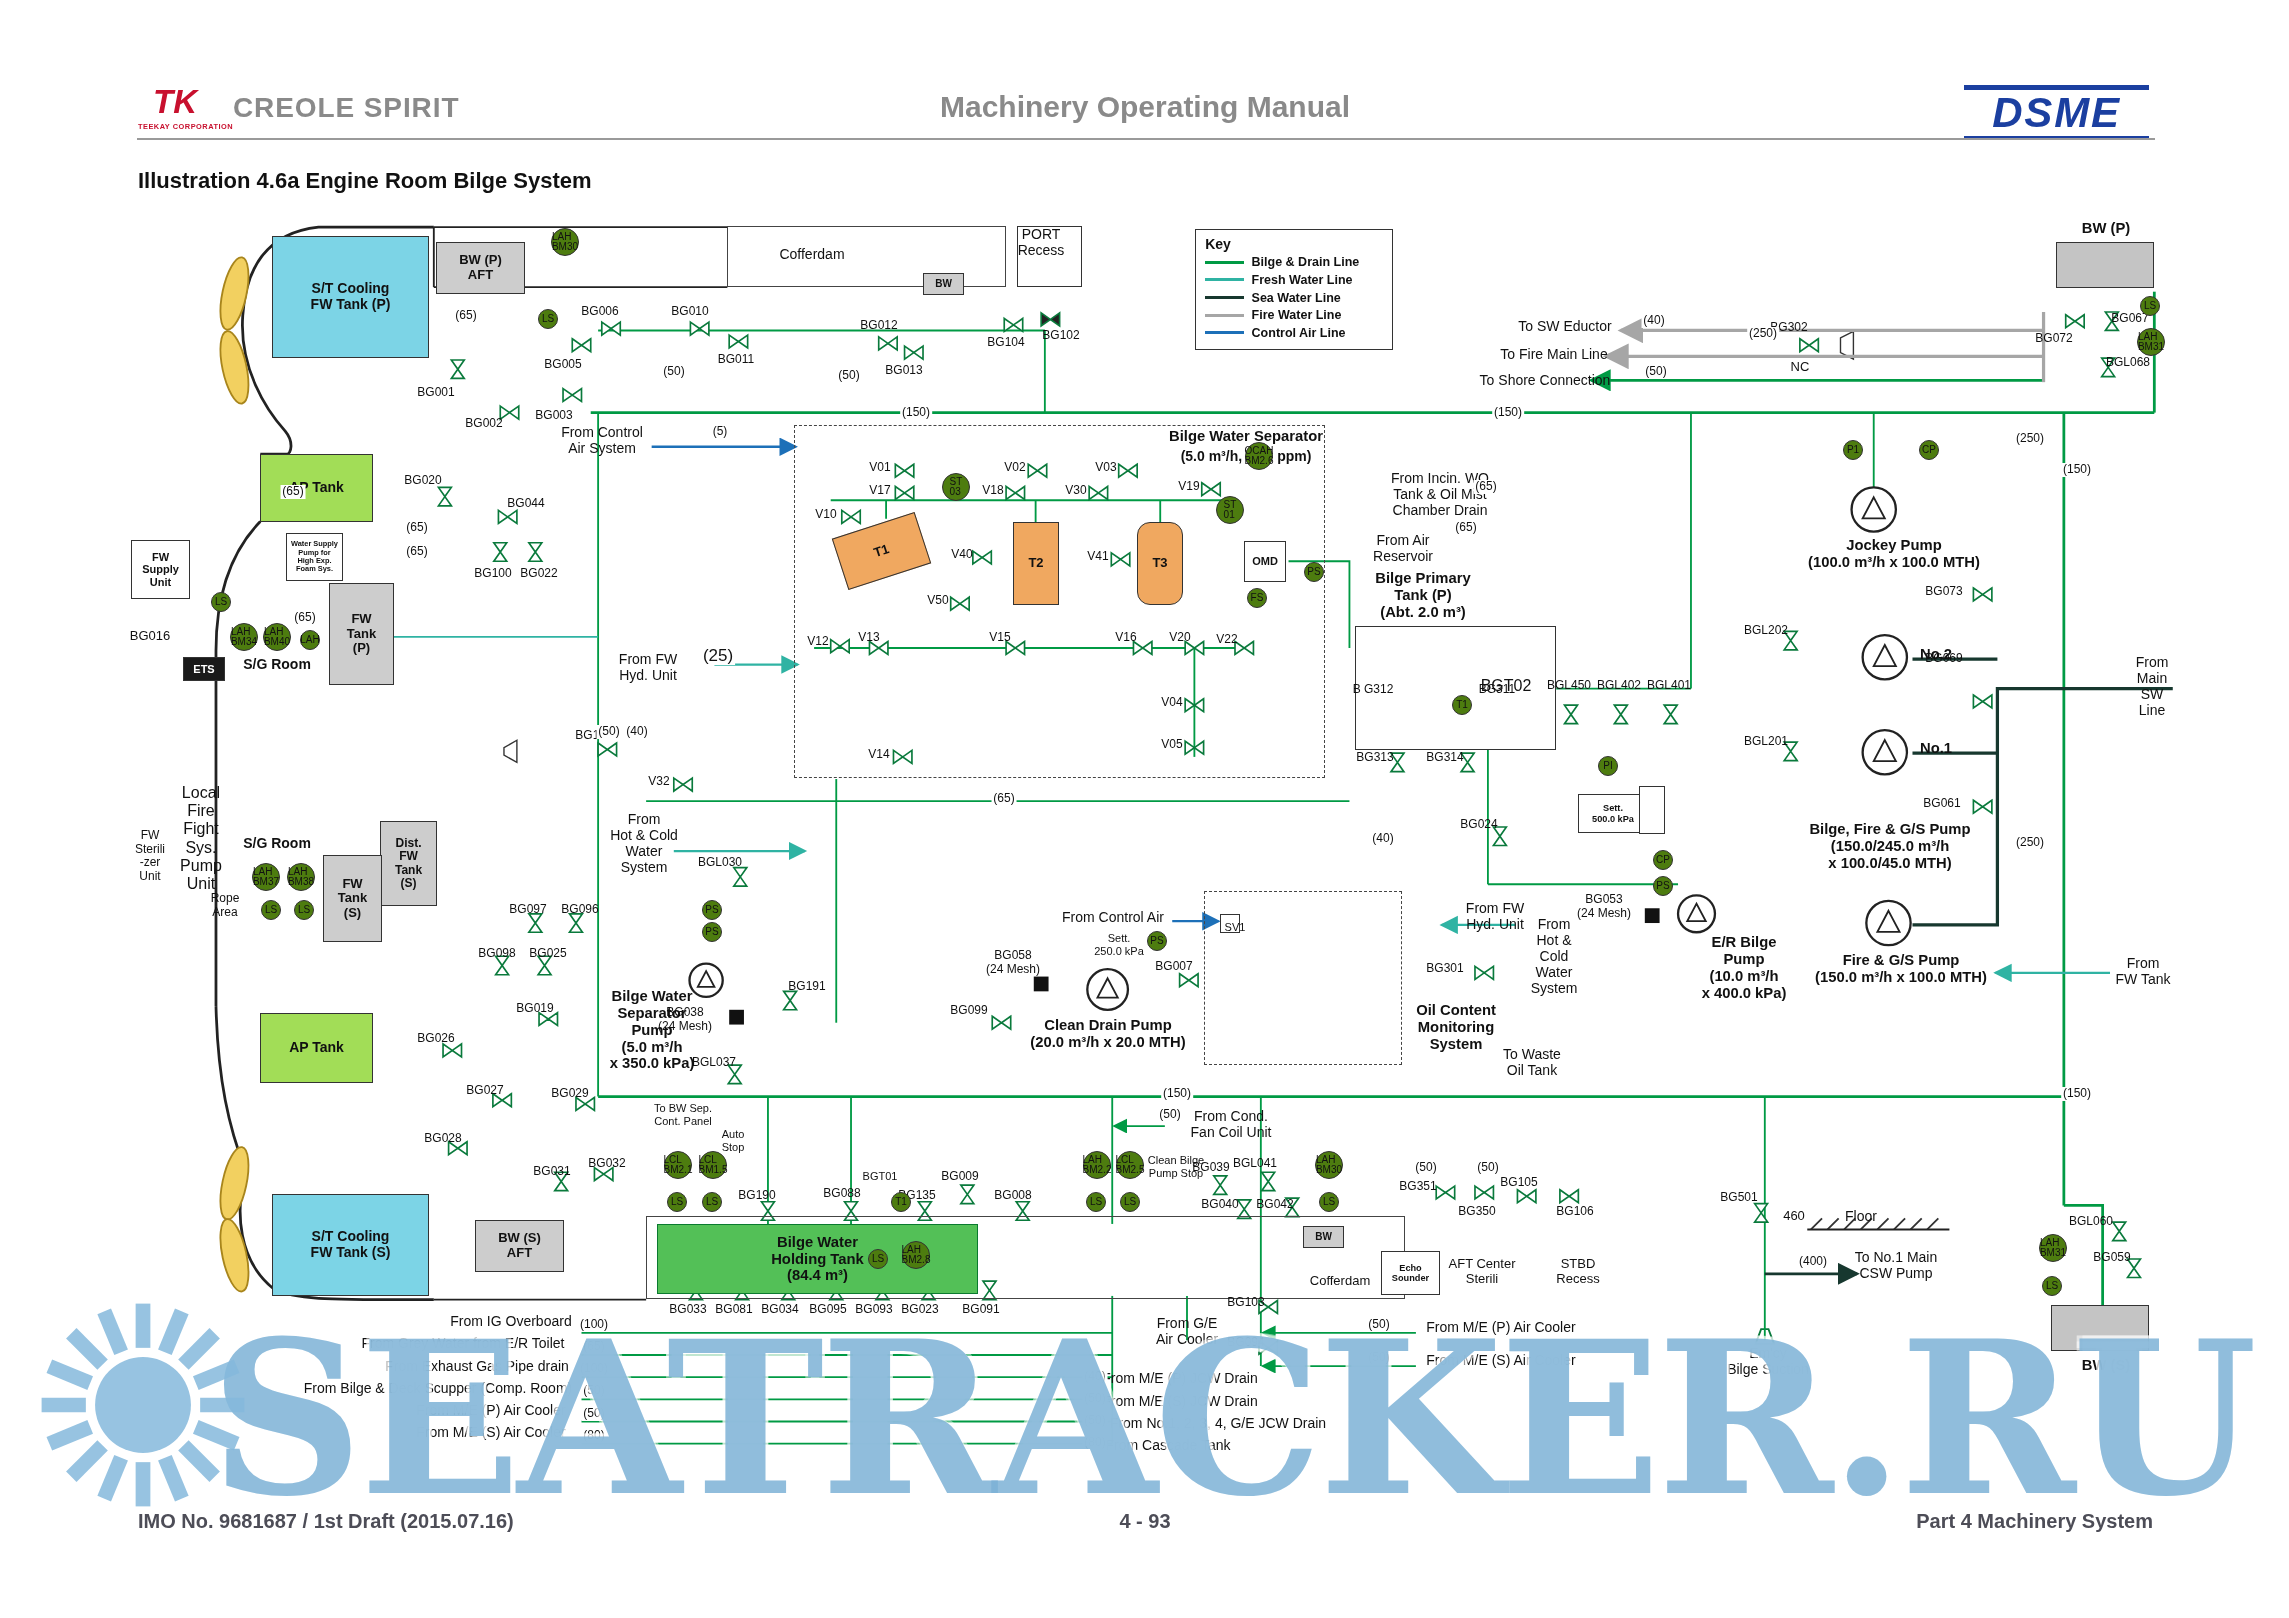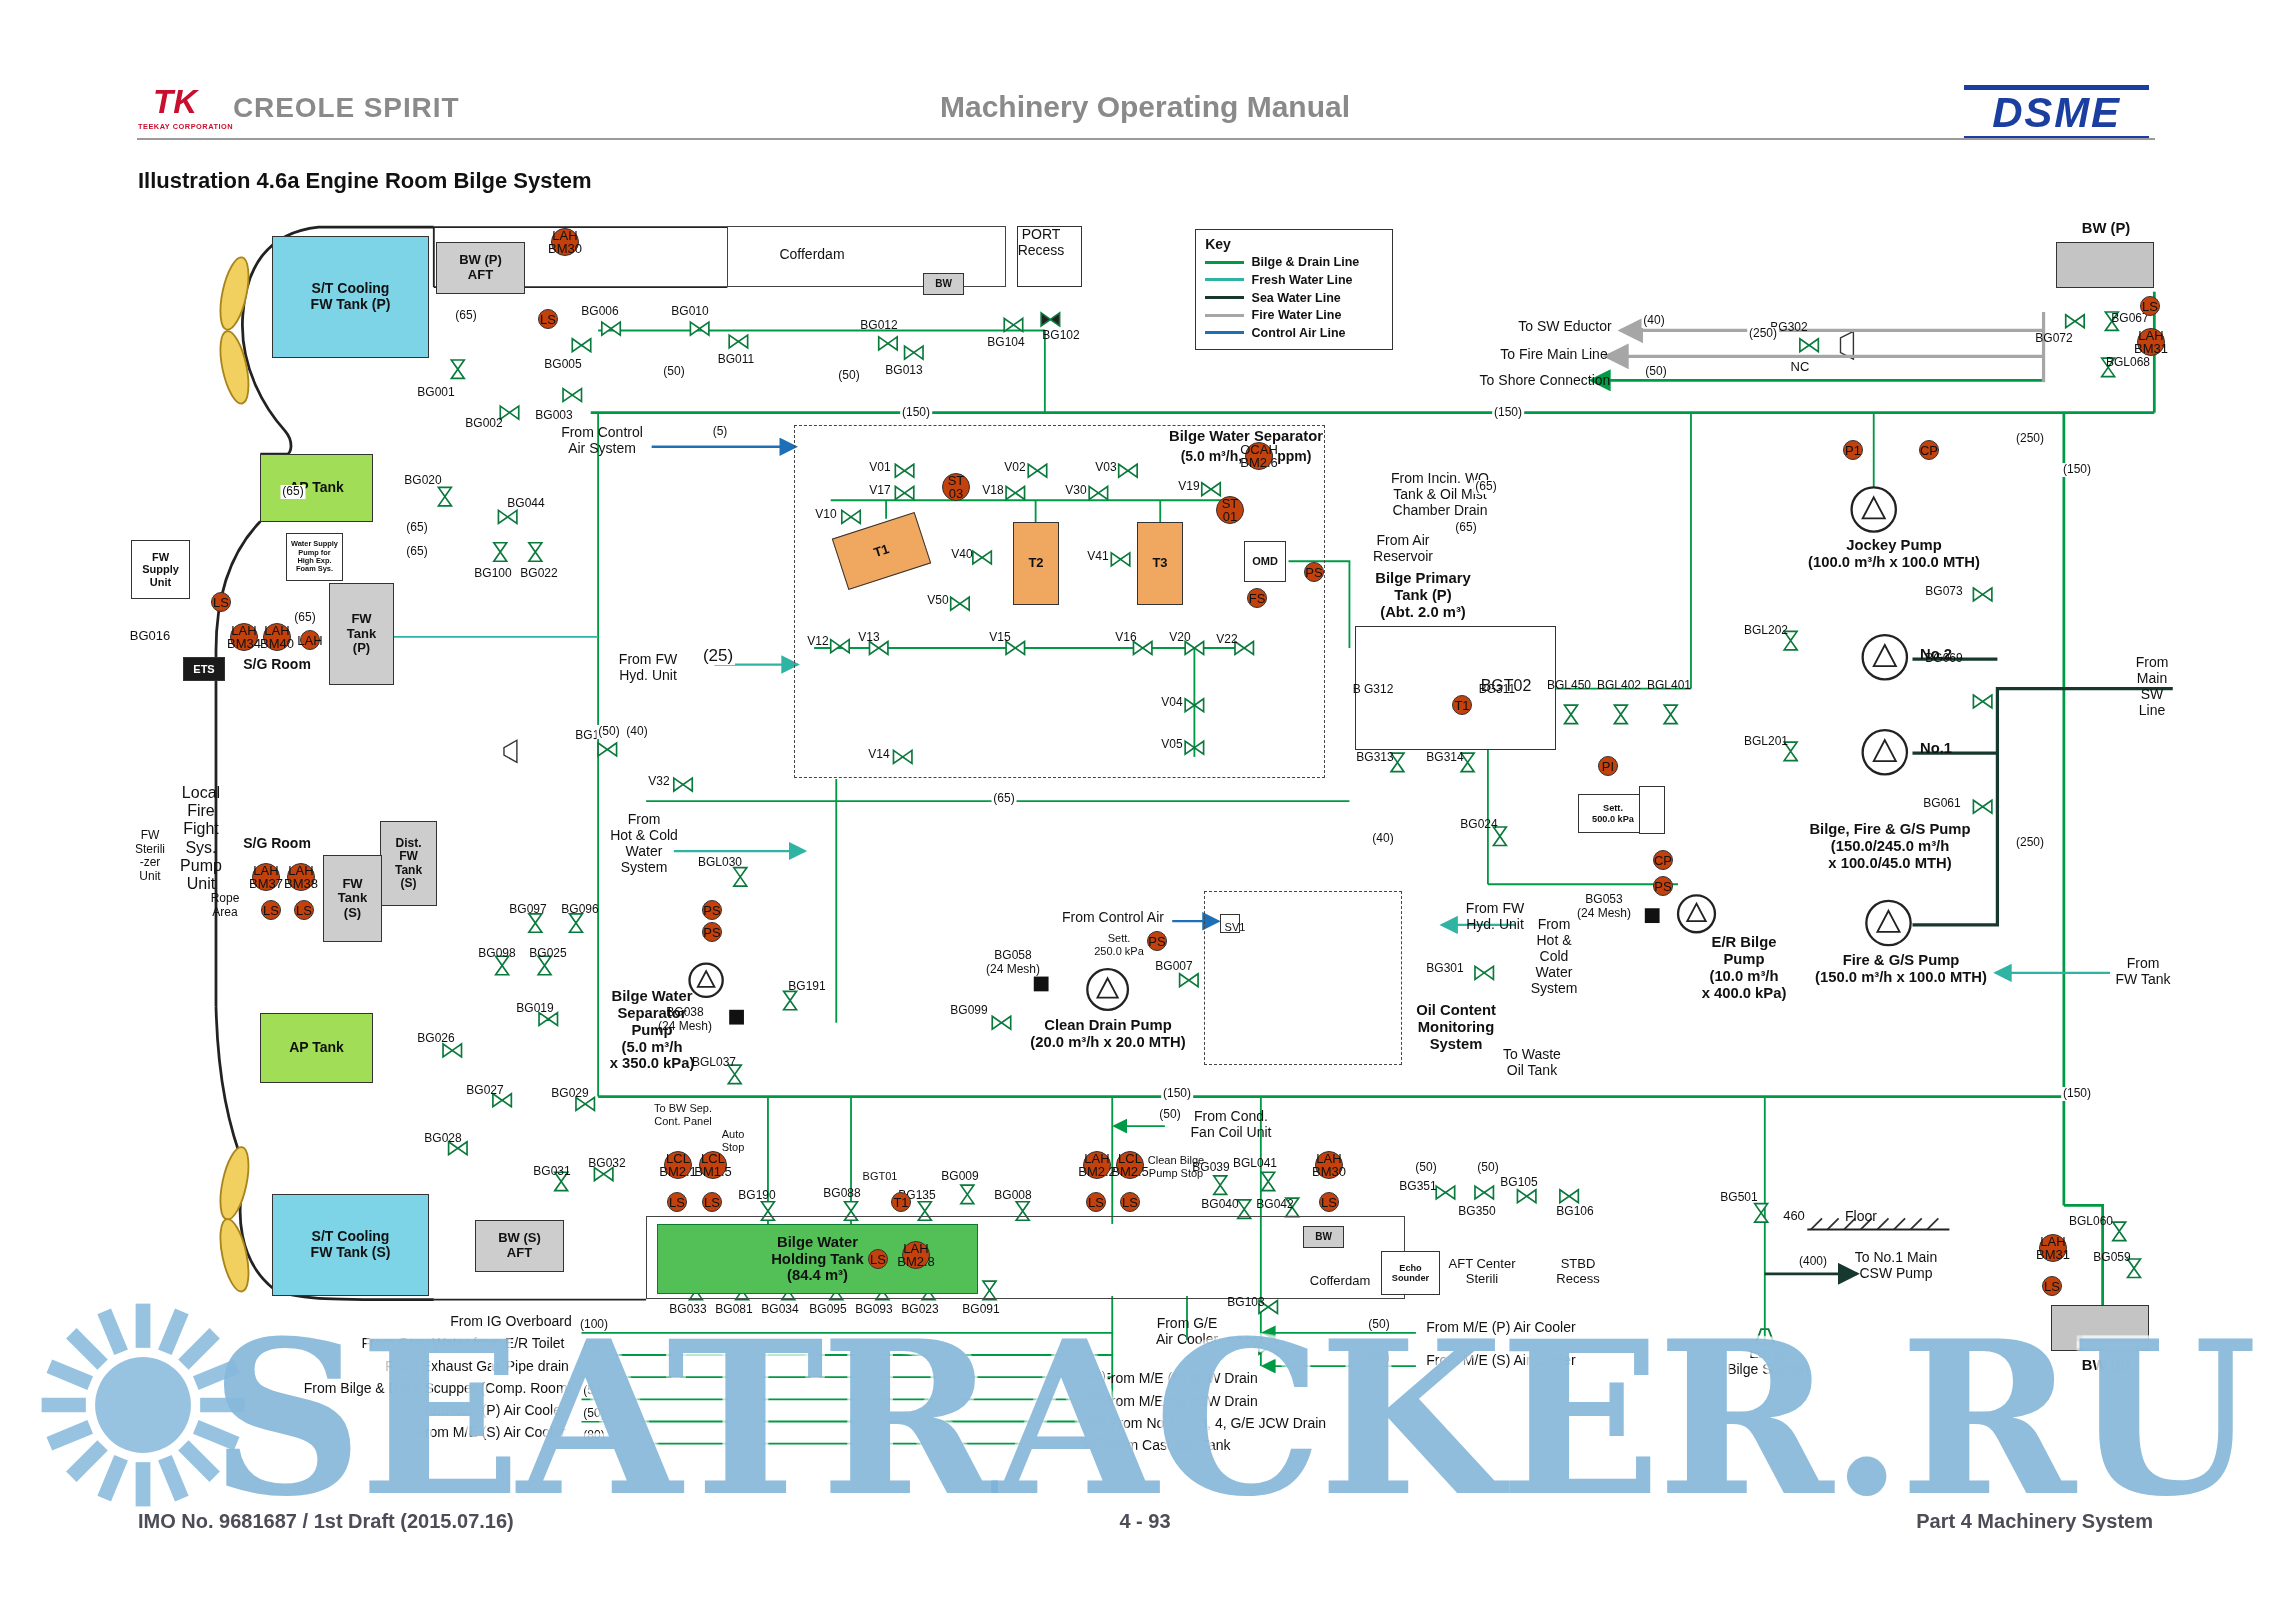--- a/index.html
+++ b/index.html
@@ -9,23 +9,23 @@
   #net{position:absolute;left:0;top:0}
   .lbl{position:absolute;transform:translateX(-50%);white-space:pre-line;
        text-align:center;line-height:1.14;color:#111;z-index:6}
   .sz{background:#fff;padding:0 1.8px;z-index:7}
   .tank{position:absolute;border:1.8px solid #333;display:flex;align-items:center;
         justify-content:center;text-align:center;white-space:pre-line;line-height:1.12;
         font-weight:bold;z-index:4;box-sizing:border-box}
   .hatch{background-image:repeating-linear-gradient(45deg,#c9c9c9 0 1.8px,transparent 1.8px 10px)}
   .box{position:absolute;border:1.8px solid #444;z-index:3;box-sizing:border-box}
   .dashed{border-style:dashed}
-  .inst{position:absolute;border:1.4px solid #333;border-radius:50%;background:#c2410c;
-        display:flex;align-items:center;justify-content:center;text-align:center;
-        white-space:pre-line;line-height:1.0;z-index:6;box-sizing:border-box;font-size:13px}
+  .inst{position:absolute;border:1.4px solid #333;border-radius:50%;background:#4d7c0f;
+        display:flex;align-items:center;justify-content:center;
+        white-space:pre-line;line-height:1.0;z-index:6;box-sizing:border-box;font-size:10px}
   .vlbl{position:absolute;transform:translateX(-50%);white-space:pre-line;text-align:center;
         line-height:1.05;font-size:12px;z-index:6}
   
   #hdr{position:absolute;left:0;top:0;width:100%;z-index:8}
   .hdr-rule{position:absolute;left:137px;top:138px;width:2018px;border-top:2.8px solid #9a9a9a}
   .ship{position:absolute;left:233px;top:92px;font-size:28px;font-weight:bold;color:#8a8a8a;letter-spacing:0.9px}
   .manual{position:absolute;left:0;top:90px;width:100%;text-align:center;font-size:30px;font-weight:bold;color:#8a8a8a}
   .tk{position:absolute;left:153px;top:85px;color:#c8102e;font-weight:bold;font-style:italic;font-size:33px;line-height:1}
   .tksub{position:absolute;left:138px;top:122px;color:#c8102e;font-size:7.4px;font-weight:bold;letter-spacing:0.5px}
   .dsme{position:absolute;left:1964px;top:85px;width:185px;text-align:center;color:#1b3fa0;
@@ -599,21 +599,21 @@
     <div class="tank" style="left: 657px; top: 1224px; width: 321px; height: 70px; background: rgb(83, 192, 87); border-color: rgb(10, 122, 47); font-size: 14.8px;">Bilge Water
 Holding Tank
 (84.4 m³)</div>
     <div class="tank" style="left: 1381px; top: 1251px; width: 59px; height: 44px; background: rgb(255, 255, 255); font-size: 9.2px;">Echo
 Sounder</div>
     <div class="tank hatch" style="left: 1355px; top: 626px; width: 201px; height: 124px; background: rgb(255, 255, 255); font-size: 12px;"></div>
     <div class="tank" style="left: 1244px; top: 541px; width: 42px; height: 41px; background: rgb(255, 255, 255); font-size: 11px;">OMD</div>
     <div class="tank" style="left: 1578px; top: 794px; width: 70px; height: 39px; background: rgb(255, 255, 255); font-size: 9.2px;">Sett.
 500.0 kPa</div>
     <div class="tank" style="left: 1013px; top: 522px; width: 46px; height: 83px; background: rgb(240, 168, 96); font-size: 13px;">T2</div>
-    <div class="tank" style="left: 1137px; top: 522px; width: 46px; height: 83px; background: rgb(240, 168, 96); font-size: 13px;">T3</div>
+    <div class="tank" style="left: 1137px; top: 522px; width: 46px; height: 83px; background: rgb(240, 168, 96); font-size: 13px; border-radius: 13px;">T3</div>
     <div class="tank" style="left: 838px; top: 524px; width: 87px; height: 54px; background: rgb(240, 168, 96); font-size: 13px; transform: rotate(-18deg);">T1</div>
     <div class="tank" style="left: 1639px; top: 786px; width: 26px; height: 48px; background: rgb(255, 255, 255); font-size: 12px;"></div>
     <div class="tank" style="left: 1220px; top: 914px; width: 20px; height: 18.5px; background: rgb(255, 255, 255); font-size: 12px;"></div>
     <div class="tank" style="left: 1017px; top: 226px; width: 65px; height: 61px; background: transparent; font-size: 12px;"></div>
     <div class="box dashed" style="left: 794px; top: 425px; width: 531px; height: 353px;"></div>
     <div class="box dashed" style="left: 1204px; top: 891px; width: 198px; height: 174px;"></div>
     <div class="box" style="left: 727px; top: 226px; width: 279px; height: 61px;"></div>
     <div class="box" style="left: 646px; top: 1216px; width: 759px; height: 83px;"></div>
     <div class="lbl" style="left: 1041px; top: 227px; font-size: 14px;">PORT
 Recess</div>

